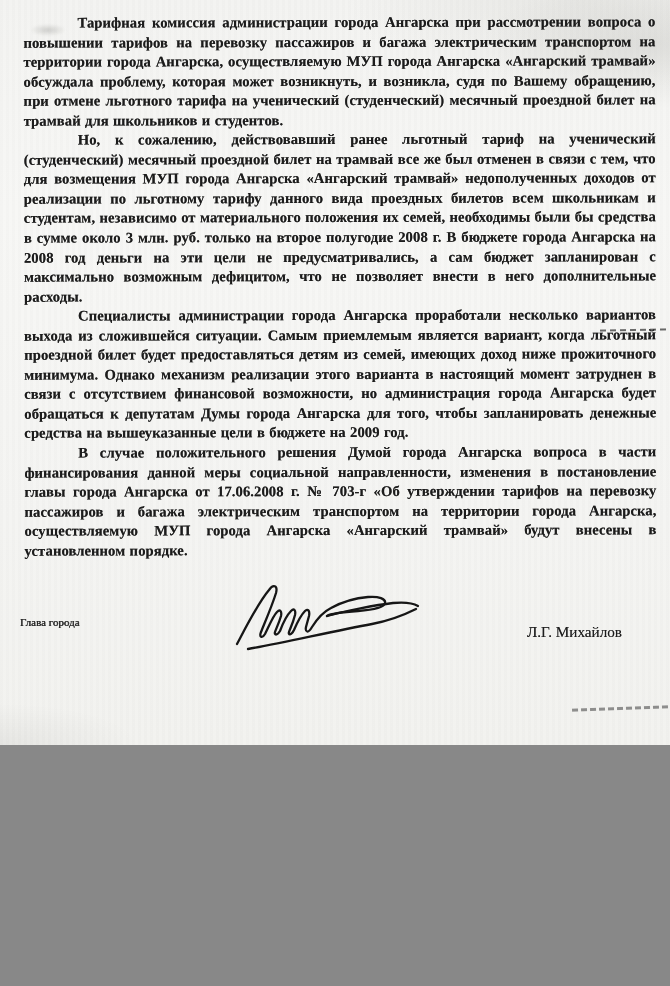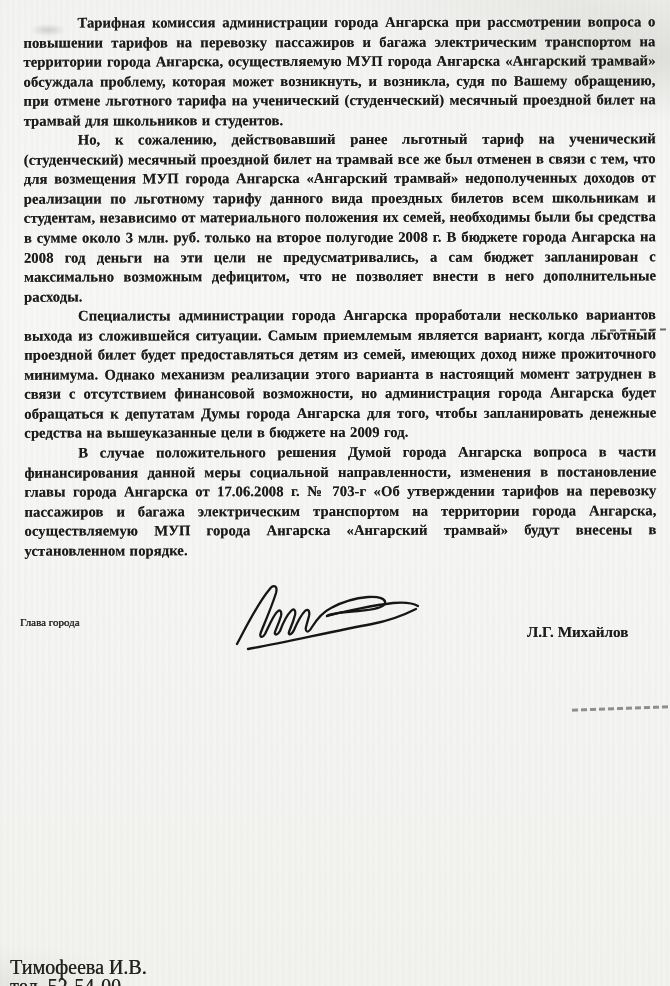--- a/index.html
+++ b/index.html
@@ -1,18 +1,18 @@
 <!DOCTYPE html>
 <html><head>
 <meta charset="utf-8">
 <style>
   html,body{margin:0;padding:0;background:#888;}
   .page{
     position:relative;
-    width:670px;height:986px;
+    width:670px;height:745px;
     margin:0 auto;
     overflow:hidden;
     font-family:"Liberation Serif", serif;
     background:
       radial-gradient(ellipse 240px 90px at 97% 6%, rgba(196,196,192,.40), transparent 70%),
       radial-gradient(ellipse 320px 130px at 86% 0%, rgba(205,205,200,.30), transparent 72%),
       radial-gradient(ellipse 200px 60px at 0% 100%, rgba(0,0,0,.05), transparent 70%),
       repeating-linear-gradient(90deg, rgba(0,0,0,.012) 0 3px, rgba(255,255,255,.015) 3px 6px),
       linear-gradient(180deg,#f3f3f1,#f7f7f5 28%,#f4f4f2 70%,#f2f2ef);
   }
@@ -25,21 +25,21 @@
   }
   .para{margin:0;text-indent:54px;}
   .sig-label{
     position:absolute;left:20px;top:616px;
     font-size:11px;color:#242424;font-weight:normal;
     text-shadow:.35px 0 0 #3a3a3a;
   }
   .sig-svg{position:absolute;left:230px;top:577px;}
   .sig-name{
     position:absolute;left:527px;top:623px;
-    font-size:15.2px;font-weight:bold;color:#1d1d1d;
+    font-size:15.2px;font-weight:normal;color:#1d1d1d;
     text-shadow:0 0 .35px rgba(25,25,25,.6);
   }
   .footer{
     position:absolute;left:10px;top:936px;
     font-size:20px;line-height:18.8px;color:#222;
     text-shadow:.3px 0 0 #3c3c3c;
     margin-top:22px;
   }
   .artifact-dash-1{
     position:absolute;left:600px;top:329px;width:66px;height:0;

